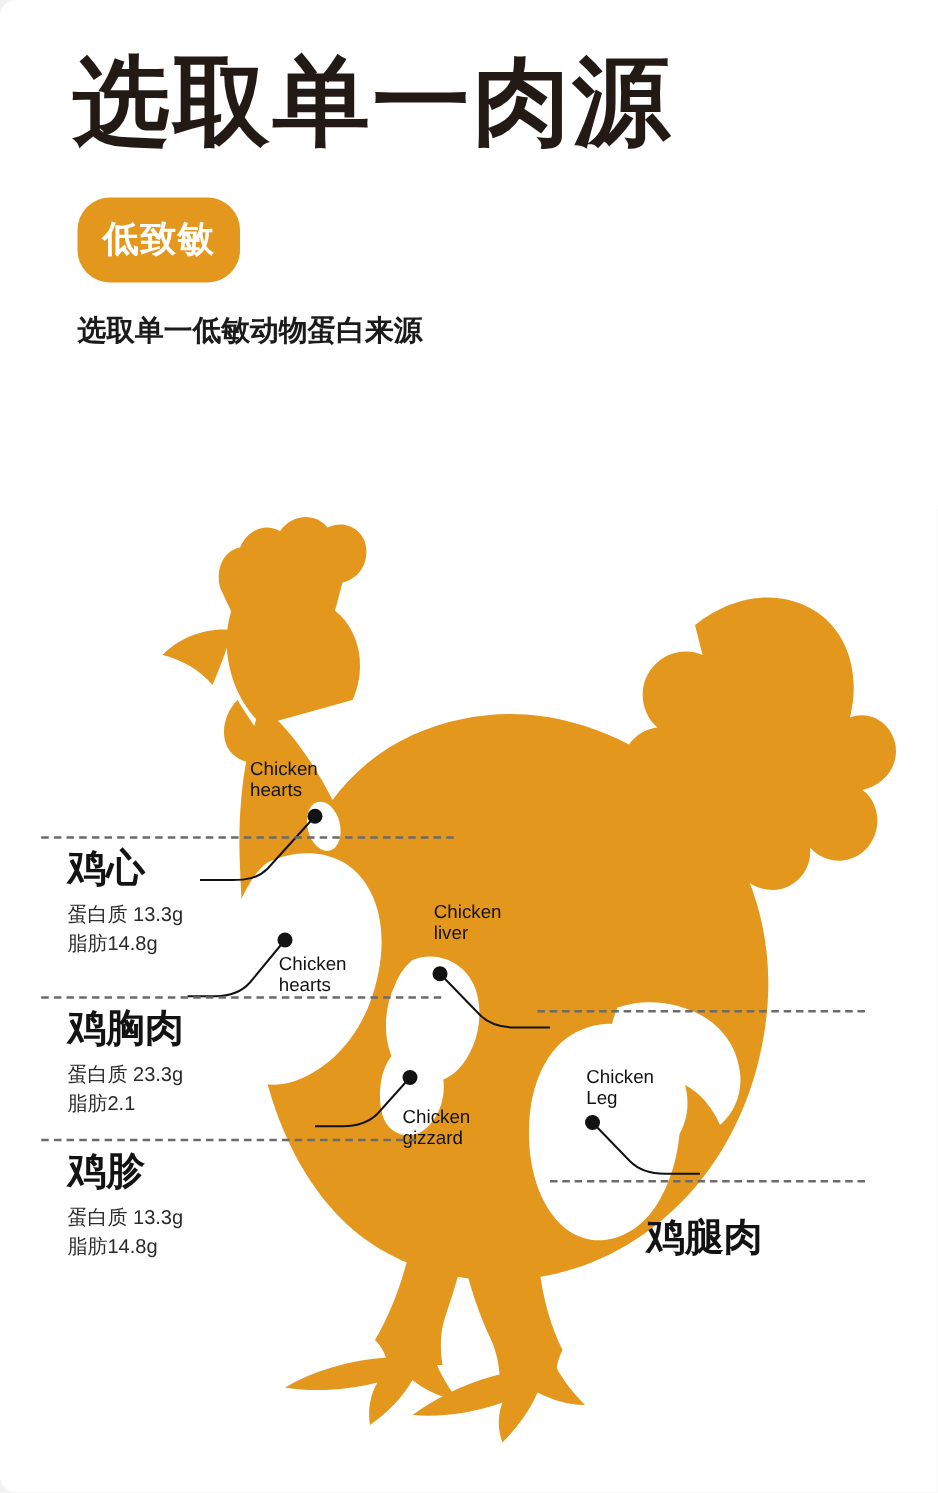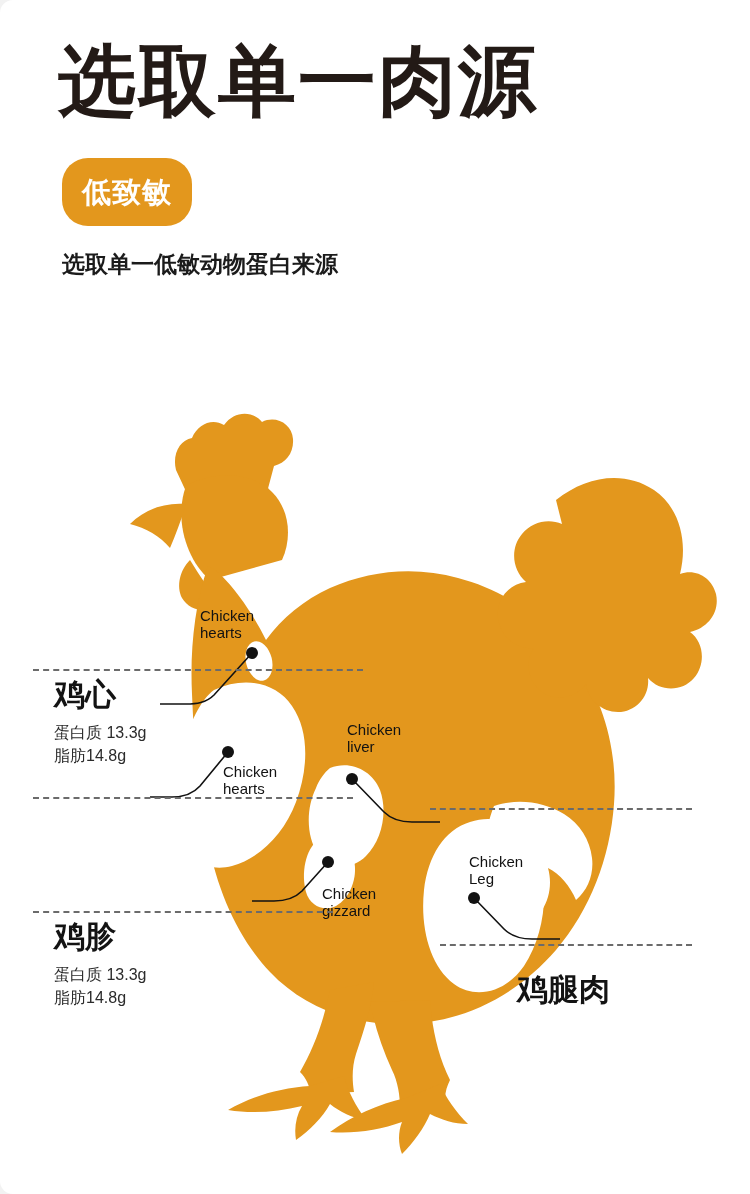--- a/index.html
+++ b/index.html
@@ -357,20 +357,27 @@
     <div class="rule" style="left:440px; top:944px; width:252px;"></div>
 
     <div class="cn-group left" style="left:54px; top:678px;">
       <div class="cn-name">鸡心</div>
       <div class="cn-stats">
         <div>蛋白质 13.3g</div>
         <div>脂肪14.8g</div>
       </div>
     </div>
 
+    <div class="cn-group left" style="left:54px; top:806px;">
+      <div class="cn-name">鸡胸肉</div>
+      <div class="cn-stats">
+        <div>蛋白质 23.3g</div>
+        <div>脂肪2.1</div>
+      </div>
+    </div>
 
     <div class="cn-group left" style="left:54px; top:920px;">
       <div class="cn-name">鸡胗</div>
       <div class="cn-stats">
         <div>蛋白质 13.3g</div>
         <div>脂肪14.8g</div>
       </div>
     </div>
 
 

